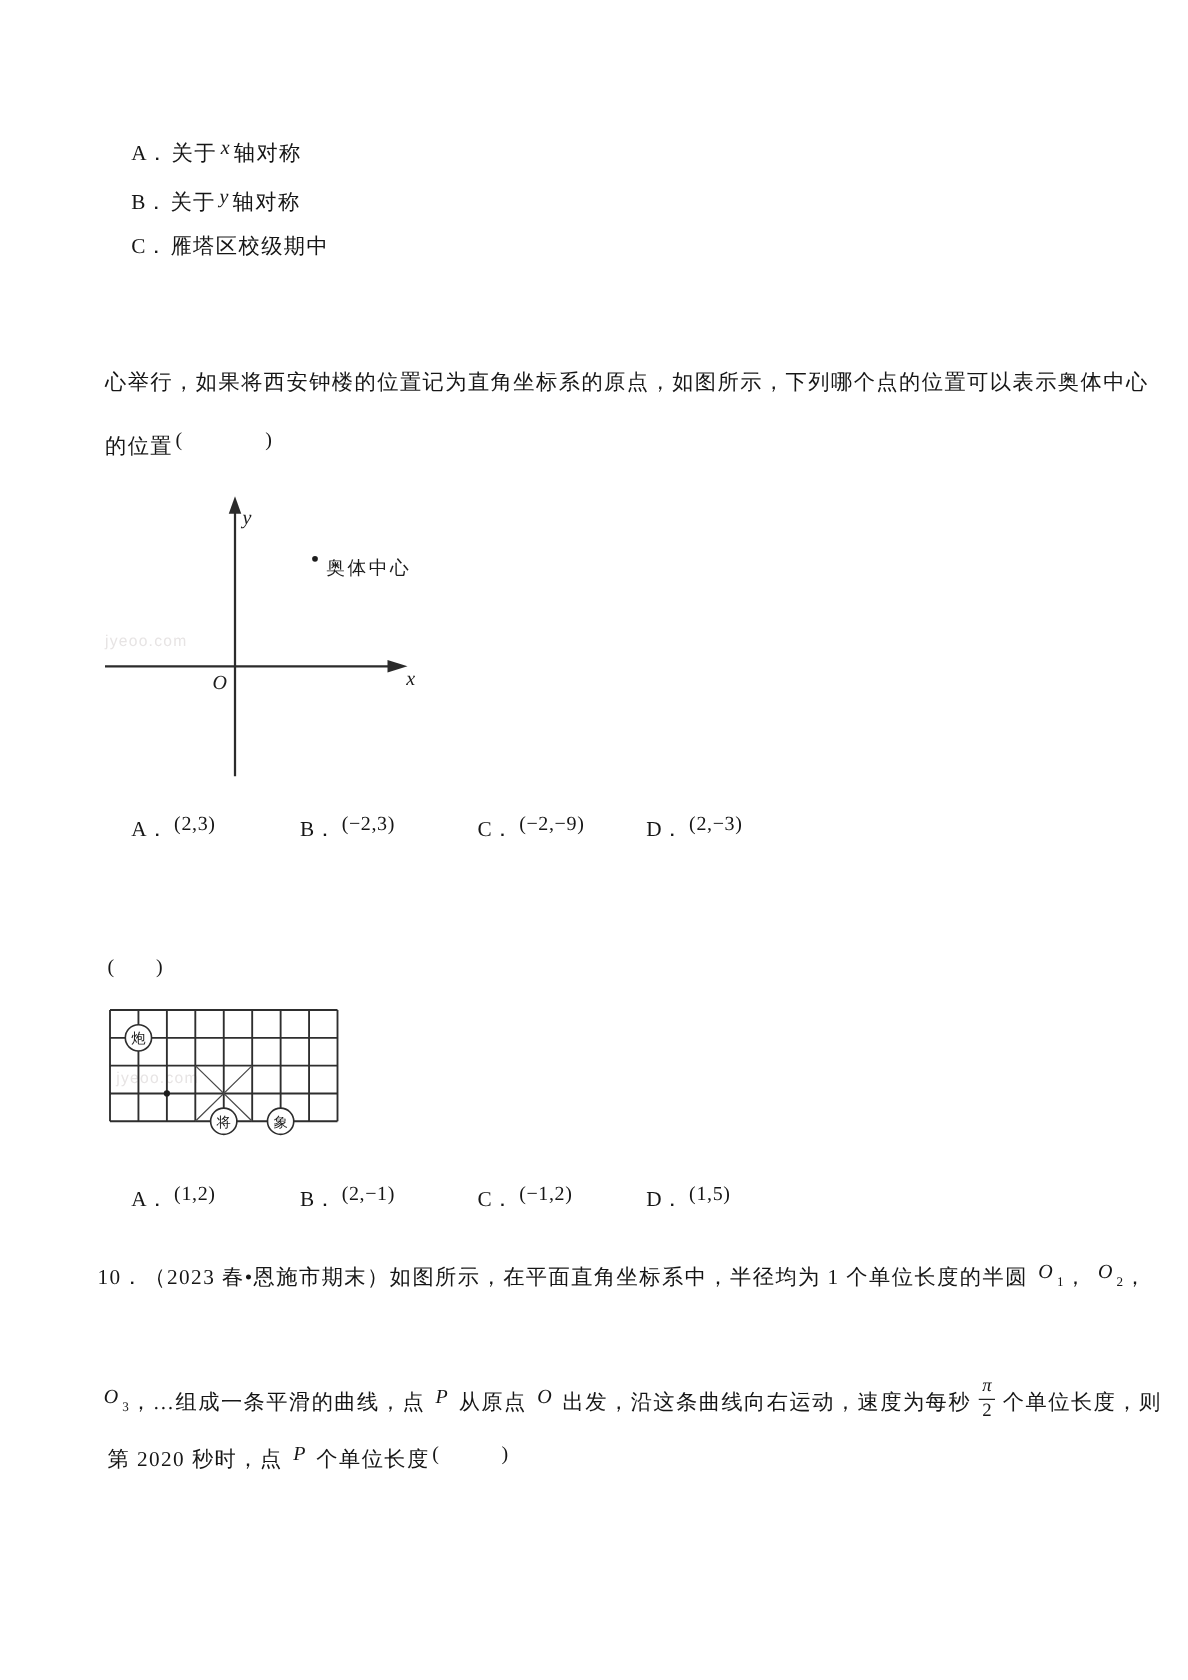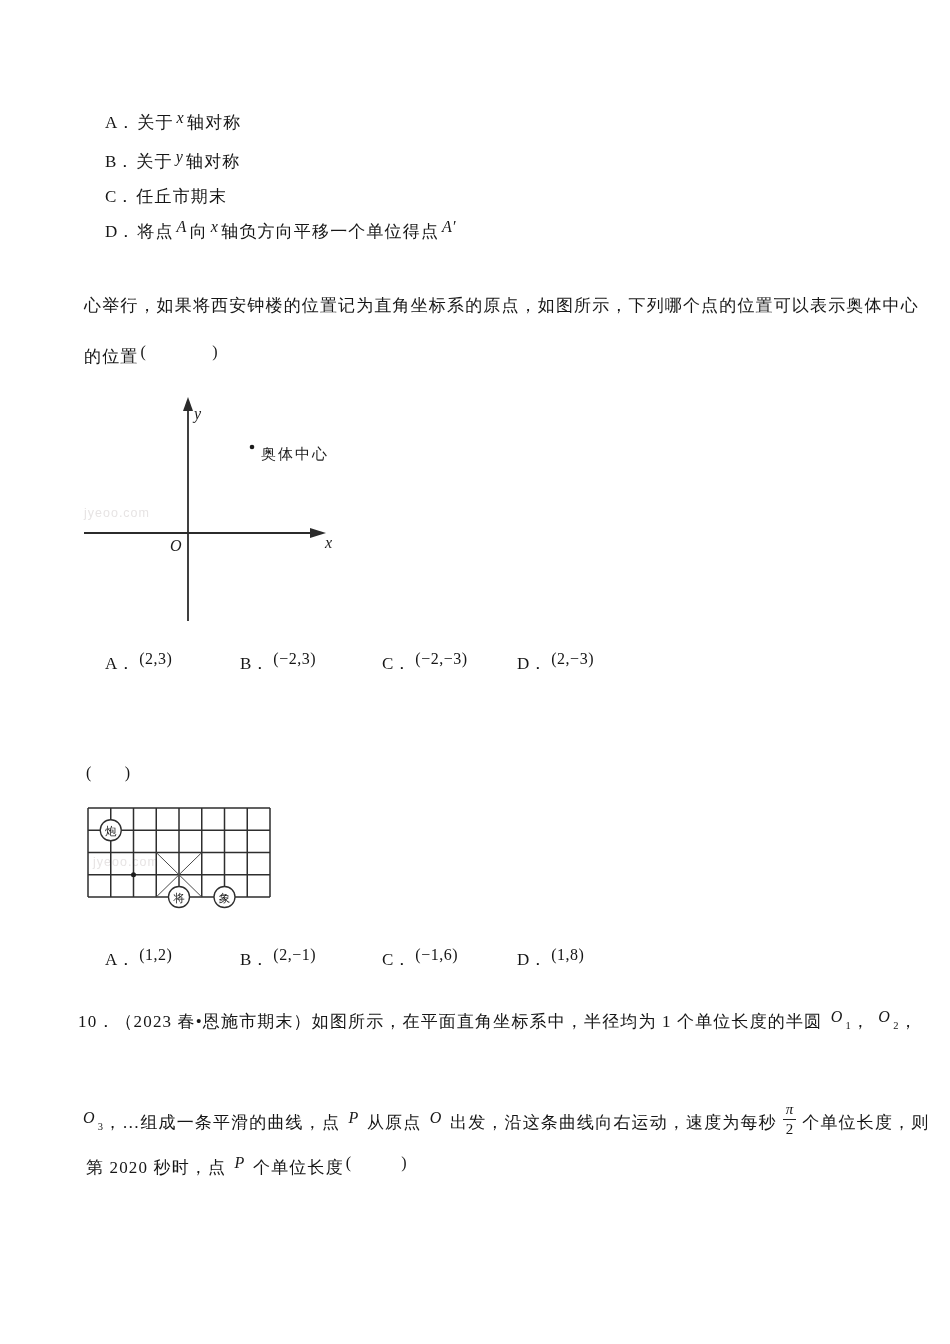--- a/index.html
+++ b/index.html
@@ -37,24 +37,21 @@
 
 <div class="page">
 
   <div class="line" style="top:111px;left:105px">
     <span class="opt-label">A．</span><span><span class="seg-cn">关于</span><span class="seg-mi">x</span><span class="seg-cn">轴对称</span></span>
   </div>
   <div class="line" style="top:150px;left:105px">
     <span class="opt-label">B．</span><span><span class="seg-cn">关于</span><span class="seg-mi">y</span><span class="seg-cn">轴对称</span></span>
   </div>
   <div class="line" style="top:185px;left:105px">
-    <span class="opt-label">C．</span><span><span class="seg-cn">任丘市期末</span></span>
-  </div>
-  <div class="line" style="top:220px;left:105px">
-    <span class="opt-label">D．</span><span><span class="seg-cn">将点</span><span class="seg-mi">A</span><span class="seg-cn">向</span><span class="seg-mi">x</span><span class="seg-cn">轴负方向平移一个单位得点</span><span class="seg-mi">A′</span></span>
+    <span class="opt-label">C．</span><span><span class="seg-cn">雁塔区校级期中</span></span>
   </div>
 
   <div class="line" style="top:294px;left:84px"><span><span class="seg-cn">心举行，如果将西安钟楼的位置记为直角坐标系的原点，如图所示，下列哪个点的位置可以表示奥体中心</span></span></div>
   <div class="line" style="top:345px;left:84px"><span><span class="seg-cn">的位置</span><span class="seg-mn">(　　　　)</span></span></div>
 
   <div class="figure" style="top:395px;left:80px">
     <svg width="330" height="235" viewBox="0 0 330 235">
       <text class="wm" x="4" y="122">jyeoo.com</text>
       <line x1="108" y1="10" x2="108" y2="226" stroke="#2b2b2b" stroke-width="1.8"></line>
       <polygon points="108,2 103,16 113,16" fill="#2b2b2b"></polygon>
@@ -64,21 +61,21 @@
       <text class="ax-label" x="245" y="153">x</text>
       <text class="ax-label" x="90" y="156">O</text>
       <circle cx="172" cy="52" r="2.3" fill="#1c1c1c"></circle>
       <text class="cjk-label" x="181" y="64">奥体中心</text>
     </svg>
   </div>
 
   <div class="opt-row" style="top:652px">
     <span class="opt-item" style="left:105px"><span class="opt-label">A．</span><span class="seg-mn">(2,3)</span></span>
     <span class="opt-item" style="left:240px"><span class="opt-label">B．</span><span class="seg-mn">(−2,3)</span></span>
-    <span class="opt-item" style="left:382px"><span class="opt-label">C．</span><span class="seg-mn">(−2,−3)</span></span>
+    <span class="opt-item" style="left:382px"><span class="opt-label">C．</span><span class="seg-mn">(−2,−9)</span></span>
     <span class="opt-item" style="left:517px"><span class="opt-label">D．</span><span class="seg-mn">(2,−3)</span></span>
   </div>
 
   <div class="line" style="top:766px;left:84px"><span><span class="seg-mn">(　　)</span></span></div>
 
   <div class="figure" style="top:803px;left:85px">
     <svg width="200" height="112" viewBox="0 0 200 112">
       <text class="wm" x="8" y="63">jyeoo.com</text>
       <path d="M3 5H185 M3 27.25H185 M3 49.5H185 M3 71.75H185 M3 94H185 M3 5V94 M25.75 5V94 M48.5 5V94 M71.25 5V94 M94 5V94 M116.75 5V94 M139.5 5V94 M162.25 5V94 M185 5V94" stroke="#2e2e2e" stroke-width="1.5" fill="none"></path>
       <path d="M71.25 49.5 L116.75 94 M116.75 49.5 L71.25 94" stroke="#4a4a4a" stroke-width="1" fill="none"></path>
@@ -94,21 +91,21 @@
       <g>
         <circle cx="139.5" cy="94" r="10.5" fill="#ffffff" stroke="#2e2e2e" stroke-width="1.3"></circle>
         <text class="piece-label" x="139.5" y="98.5" text-anchor="middle">象</text>
       </g>
     </svg>
   </div>
 
   <div class="opt-row" style="top:948px">
     <span class="opt-item" style="left:105px"><span class="opt-label">A．</span><span class="seg-mn">(1,2)</span></span>
     <span class="opt-item" style="left:240px"><span class="opt-label">B．</span><span class="seg-mn">(2,−1)</span></span>
-    <span class="opt-item" style="left:382px"><span class="opt-label">C．</span><span class="seg-mn">(−1,6)</span></span>
-    <span class="opt-item" style="left:517px"><span class="opt-label">D．</span><span class="seg-mn">(1,8)</span></span>
+    <span class="opt-item" style="left:382px"><span class="opt-label">C．</span><span class="seg-mn">(−1,2)</span></span>
+    <span class="opt-item" style="left:517px"><span class="opt-label">D．</span><span class="seg-mn">(1,5)</span></span>
   </div>
 
   <div class="line" style="top:1010px;left:78px"><span><span class="seg-cn">10．（2023 春•恩施市期末）如图所示，在平面直角坐标系中，半径均为 1 个单位长度的半圆 </span><span class="seg-mi">O</span><span class="seg-sub">1</span><span class="seg-cn">， </span><span class="seg-mi">O</span><span class="seg-sub">2</span><span class="seg-cn">，</span></span></div>
   <div class="line" style="top:1102px;left:80px"><span><span class="seg-mi">O</span><span class="seg-sub">3</span><span class="seg-cn">，…组成一条平滑的曲线，点 </span><span class="seg-mi">P</span><span class="seg-cn"> 从原点 </span><span class="seg-mi">O</span><span class="seg-cn"> 出发，沿这条曲线向右运动，速度为每秒</span><span class="frac"><span class="num">π</span><span class="den">2</span></span><span class="seg-cn">个单位长度，则</span></span></div>
   <div class="line" style="top:1156px;left:86px"><span><span class="seg-cn">第 2020 秒时，点 </span><span class="seg-mi">P</span><span class="seg-cn"> 个单位长度</span><span class="seg-mn">(　　　)</span></span></div>
 
 </div>
 
 </body></html>

